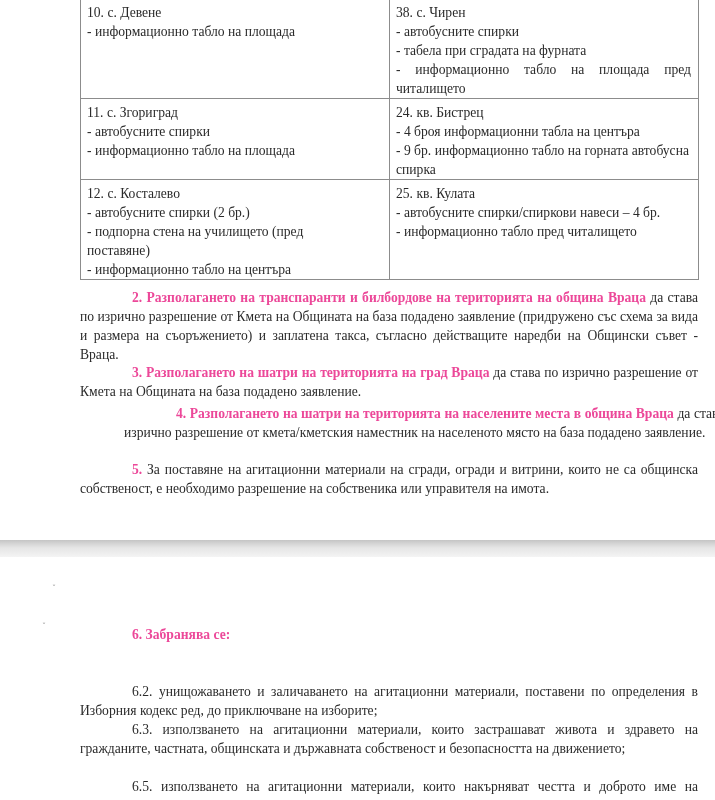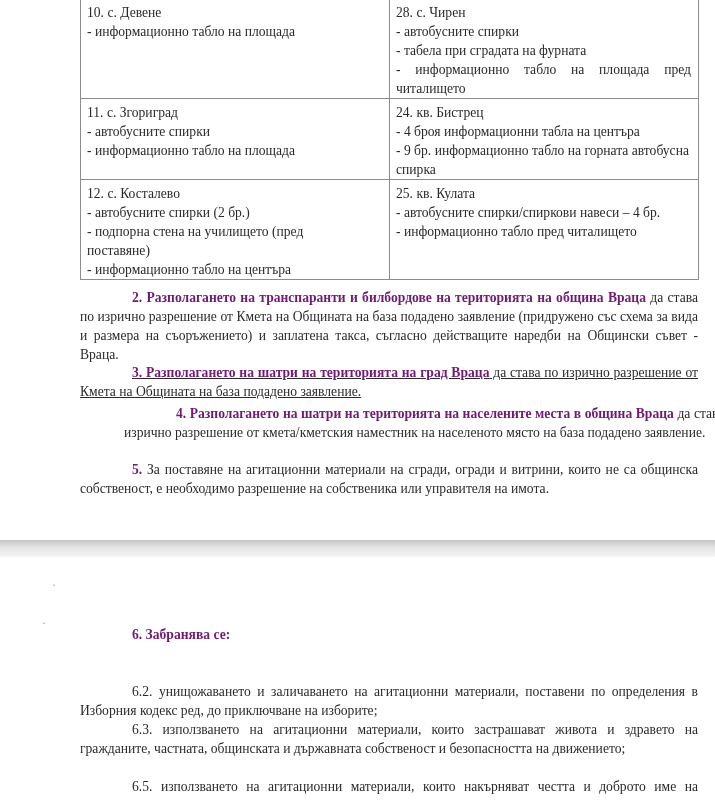--- a/index.html
+++ b/index.html
@@ -39,37 +39,37 @@
       display: block; text-align: justify; text-align-last: justify;
     }
 
     .para {
       position: absolute; left: 64px; width: 618px;
       font-size: 13.6px; line-height: 19px;
       text-align: justify;
       margin: 0;
     }
     .para .indent { display: inline-block; width: 52px; }
-    .para b { font-weight: bold; color: #701a75; }
+    .para b { font-weight: bold; color: #ec4899; }
 
     .mark { position: absolute; color: #999; font-size: 8px; font-family: "DejaVu Sans", sans-serif; }
   </style>
 </head>
 <body>
 
 <div class="page page1">
   <table class="sites">
     <tbody>
         <tr class="r1">
       <td>
         <span class="line">10. с. Девене</span>
         <span class="line">- информационно табло на площада</span>
       </td>
       <td>
-        <span class="line">28. с. Чирен</span>
+        <span class="line">38. с. Чирен</span>
         <span class="line">- автобусните спирки</span>
         <span class="line">- табела при сградата на фурната</span>
         <span class="just">- информационно табло на площада пред</span>
         <span class="line">читалището</span>
       </td>
     </tr>
     <tr class="r2">
       <td>
         <span class="line">11. с. Згориград</span>
         <span class="line">- автобусните спирки</span>
@@ -94,21 +94,21 @@
         <span class="line">25. кв. Кулата</span>
         <span class="line">- автобусните спирки/спиркови навеси – 4 бр.</span>
         <span class="line">- информационно табло пред читалището</span>
       </td>
     </tr>
   </tbody>
     </table>
 
   <p class="para" style="top:288px;"><span class="indent"></span><b>2. Разполагането на транспаранти и билбордове на територията на община Враца</b><span> да става по изрично разрешение от Кмета на Общината на база подадено заявление (придружено със схема за вида и размера на съоръжението) и заплатена такса, съгласно действащите наредби на Общински съвет - Враца.</span></p>
 
-  <p class="para" style="top:363px;text-decoration:underline;"><span class="indent"></span><b>3. Разполагането на шатри на територията на град Враца</b><span> да става по изрично разрешение от Кмета на Общината на база подадено заявление.</span></p>
+  <p class="para" style="top:363px;"><span class="indent"></span><b>3. Разполагането на шатри на територията на град Враца</b><span> да става по изрично разрешение от Кмета на Общината на база подадено заявление.</span></p>
 
   <p class="para" style="top:404px;margin-left:44px;"><span class="indent"></span><b>4. Разполагането на шатри на територията на населените места в община Враца</b><span> да става по изрично разрешение от кмета/кметския наместник на населеното място на база подадено заявление.</span></p>
 
   <p class="para" style="top:460px;"><span class="indent"></span><b>5.</b><span> За поставяне на агитационни материали на сгради, огради и витрини, които не са общинска собственост, е необходимо разрешение на собственика или управителя на имота.</span></p>
 </div>
 
 <div class="page-gap"></div>
 
 <div class="page page2">
   <span class="mark" style="left:36px; top:28px;">ˇ</span>

